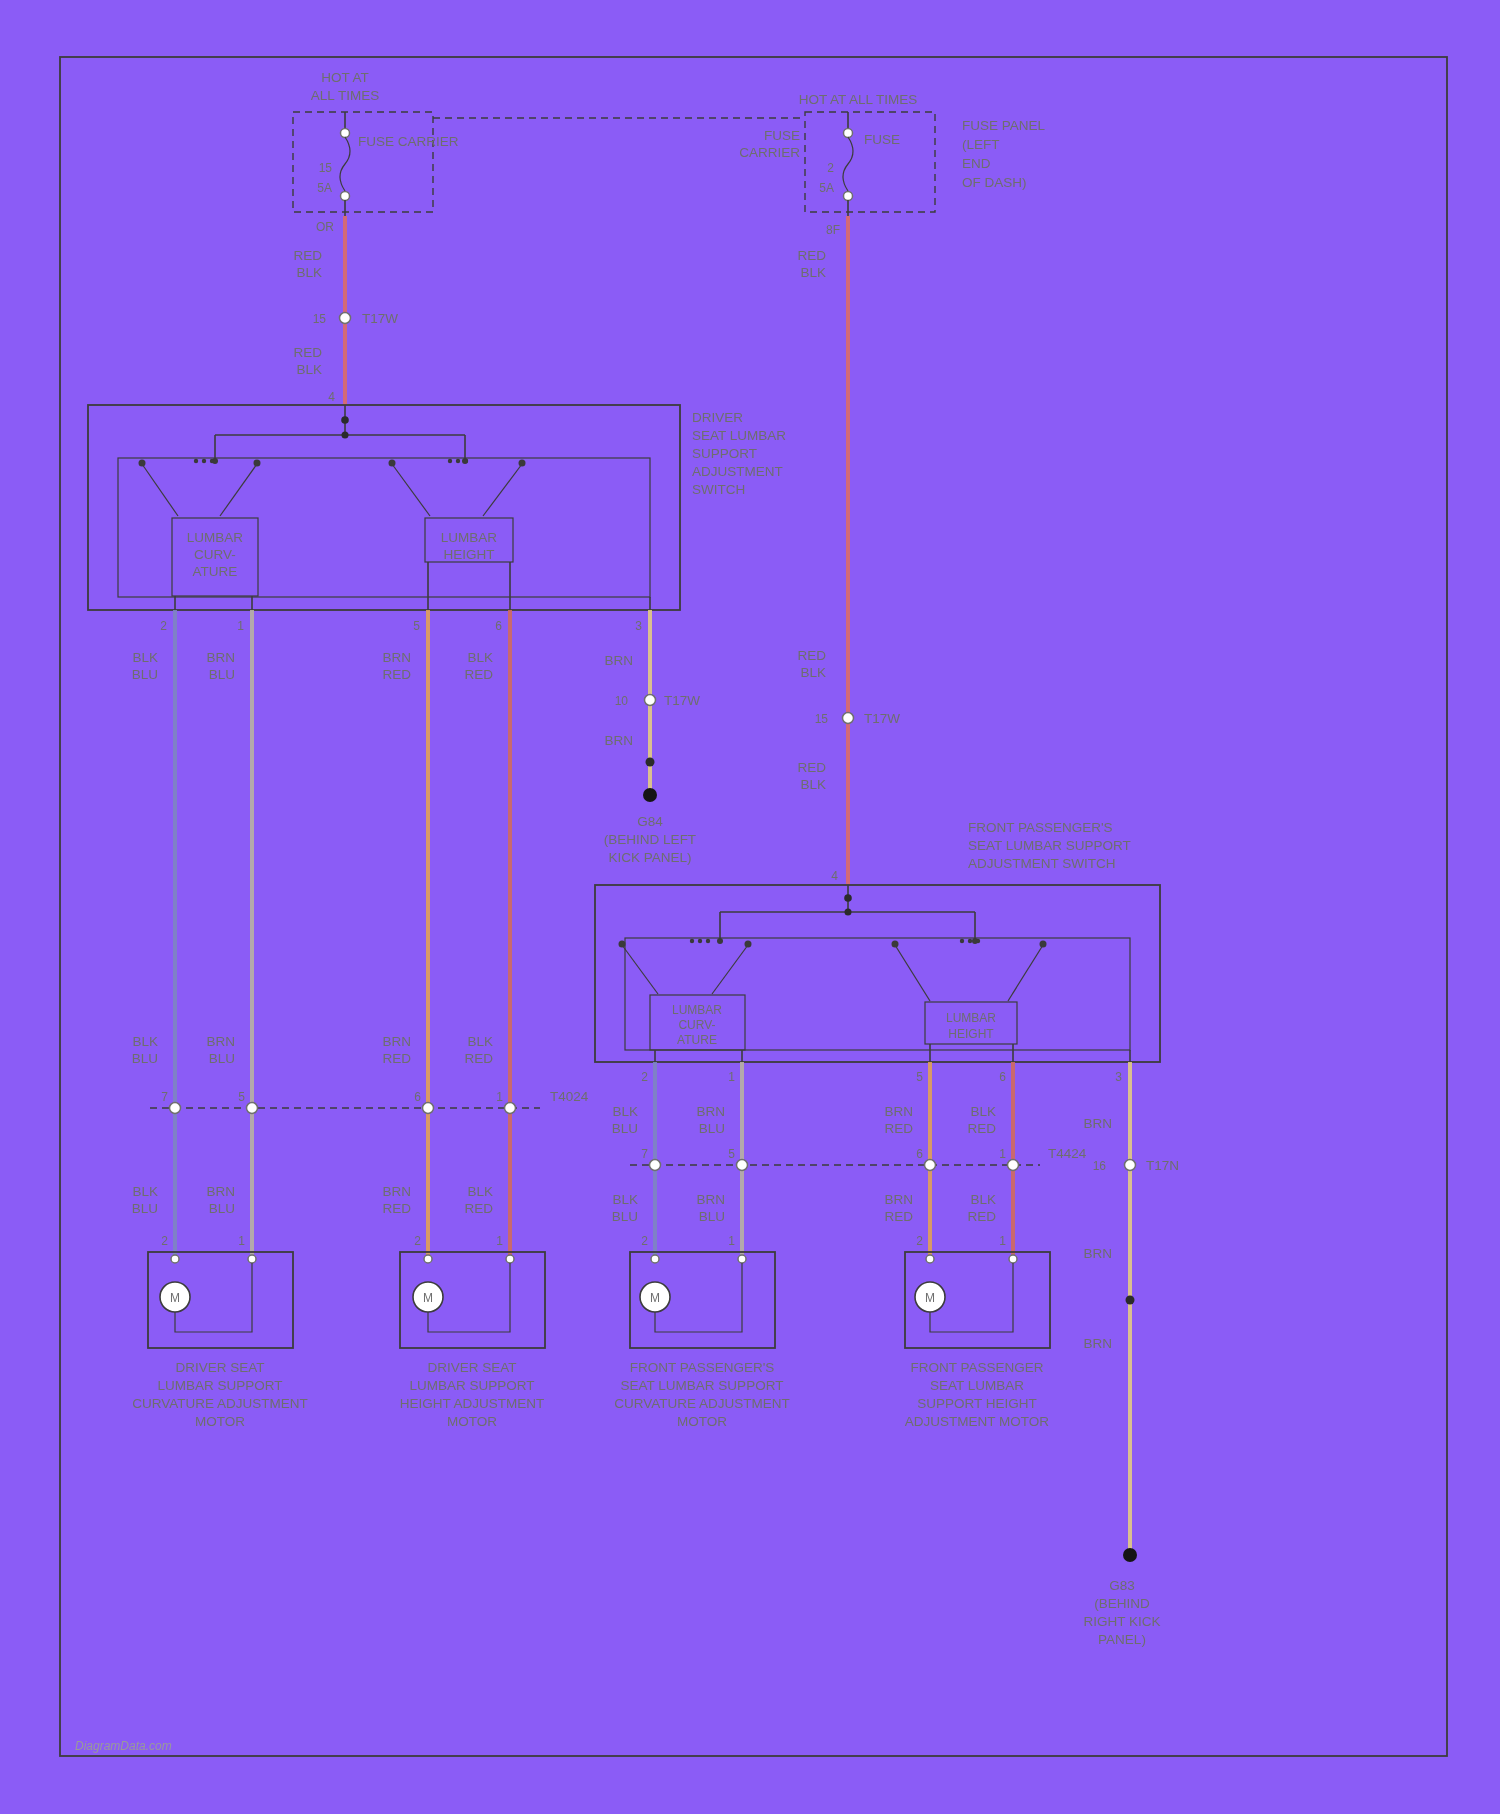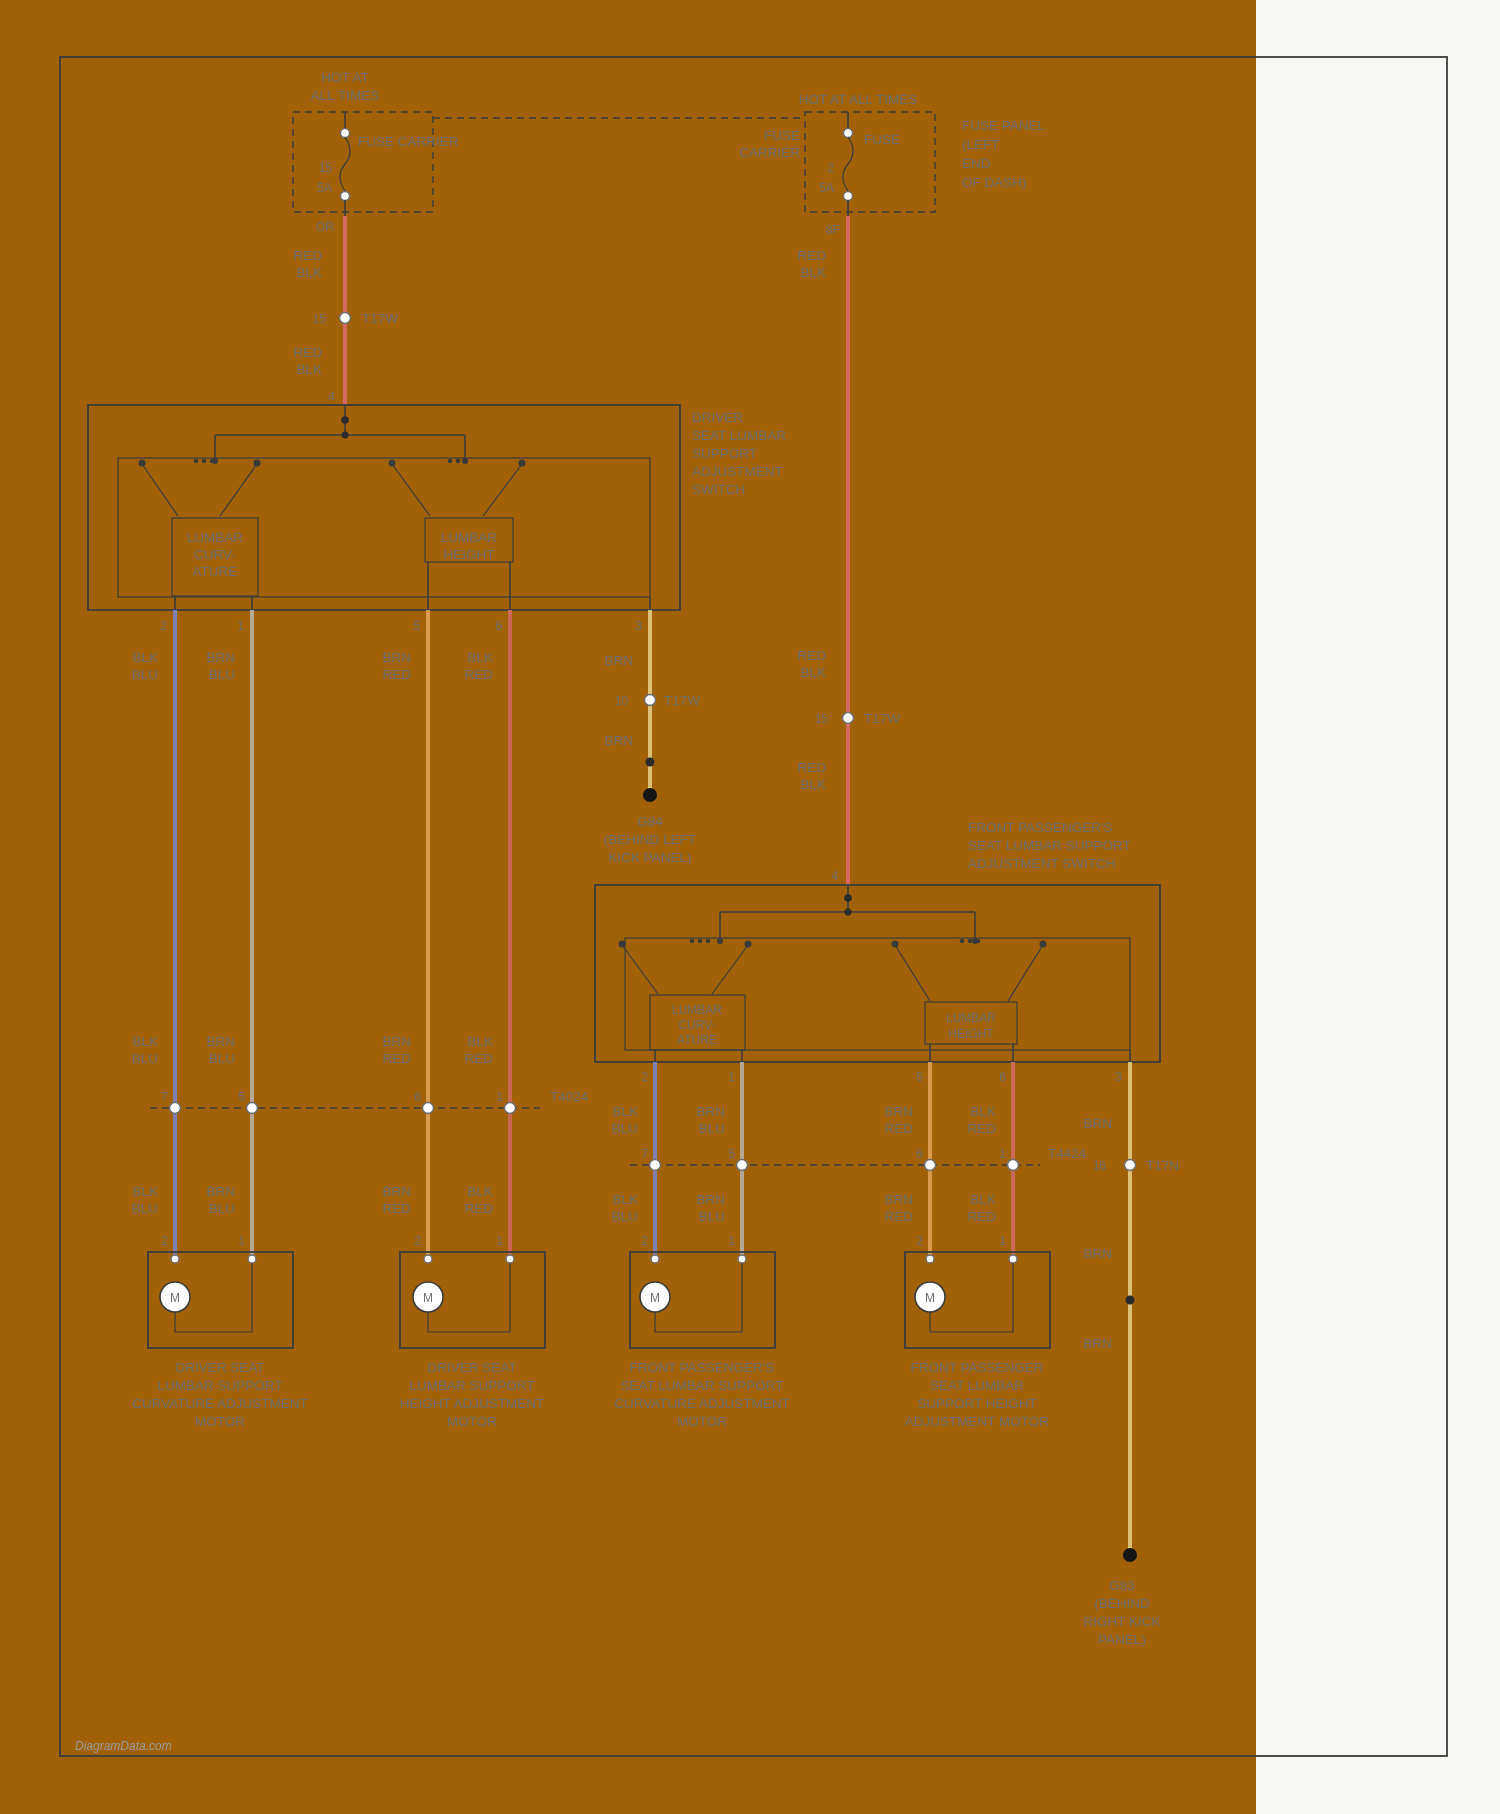--- a/index.html
+++ b/index.html
@@ -1,16 +1,16 @@
 <!DOCTYPE html>
 <html style="--red_blk: #d96b6b; --blk_blu: #7d85c2; --brn_blu: #b7b0a3; --brn_red: #e0a058; --blk_red: #cf6a5f; --brn: #e2cb85; --line: #3c3c3c; --text: #6e6e6e;"><head>
 <meta charset="utf-8">
 <style>
   html,body{margin:0;padding:0;background:#f6f6f4;}
-  .page{position:relative;width:1256px;height:1814px;background:#a16207;font-family:"Liberation Sans",sans-serif;}
+  .page{position:relative;width:1500px;height:1814px;background:#8b5cf6;font-family:"Liberation Sans",sans-serif;}
   svg{position:absolute;left:0;top:0;}
   .ln{stroke:var(--line,#3c3c3c);stroke-width:1.6;fill:none;}
   .thin{stroke-width:1.2;}
   .bx{stroke:var(--line,#3c3c3c);stroke-width:1.8;fill:none;}
   .bxi{stroke:var(--line,#3c3c3c);stroke-width:1.2;fill:none;}
   .dash{stroke:var(--line,#3c3c3c);stroke-width:1.4;fill:none;stroke-dasharray:7 5;}
   .wire{stroke-width:4;fill:none;opacity:.9;}
   .w-redblk{stroke:var(--red_blk,#d96b6b);}
   .w-blkblu{stroke:var(--blk_blu,#7d85c2);}
   .w-brnblu{stroke:var(--brn_blu,#b7b0a3);}

